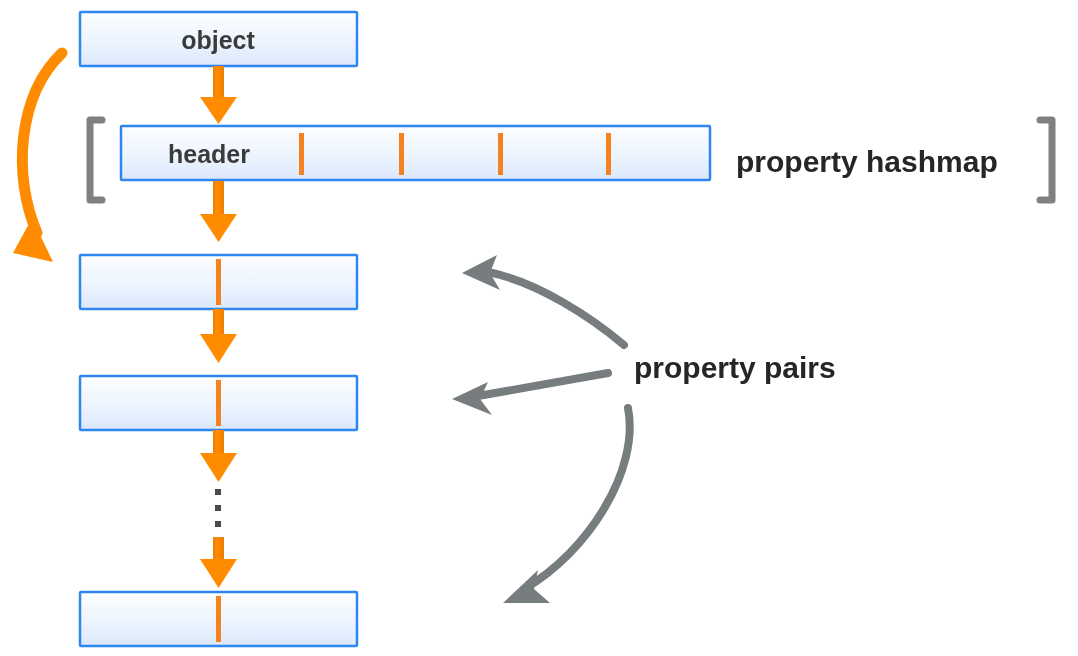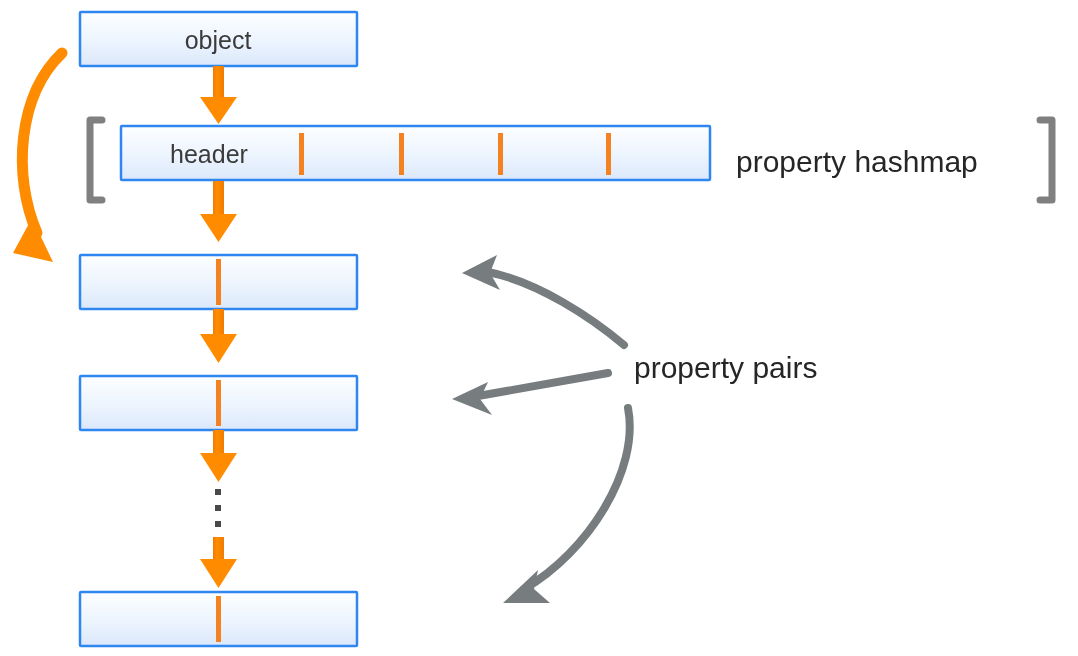--- a/index.html
+++ b/index.html
@@ -10,20 +10,21 @@
   body {
     width: 1078px;
     height: 656px;
     font-family: "Liberation Sans", sans-serif;
     overflow: hidden;
   }
   #diagram-root {
     position: relative;
     width: 1078px;
     height: 550px;
+    font-weight: bold;
   }
   svg.diagram {
     display: block;
     width: 1078px;
     height: 656px;
   }
   .box-label {
     font-family: "Liberation Sans", sans-serif;
     font-size: 25px;
     fill: #3b3b3b;

